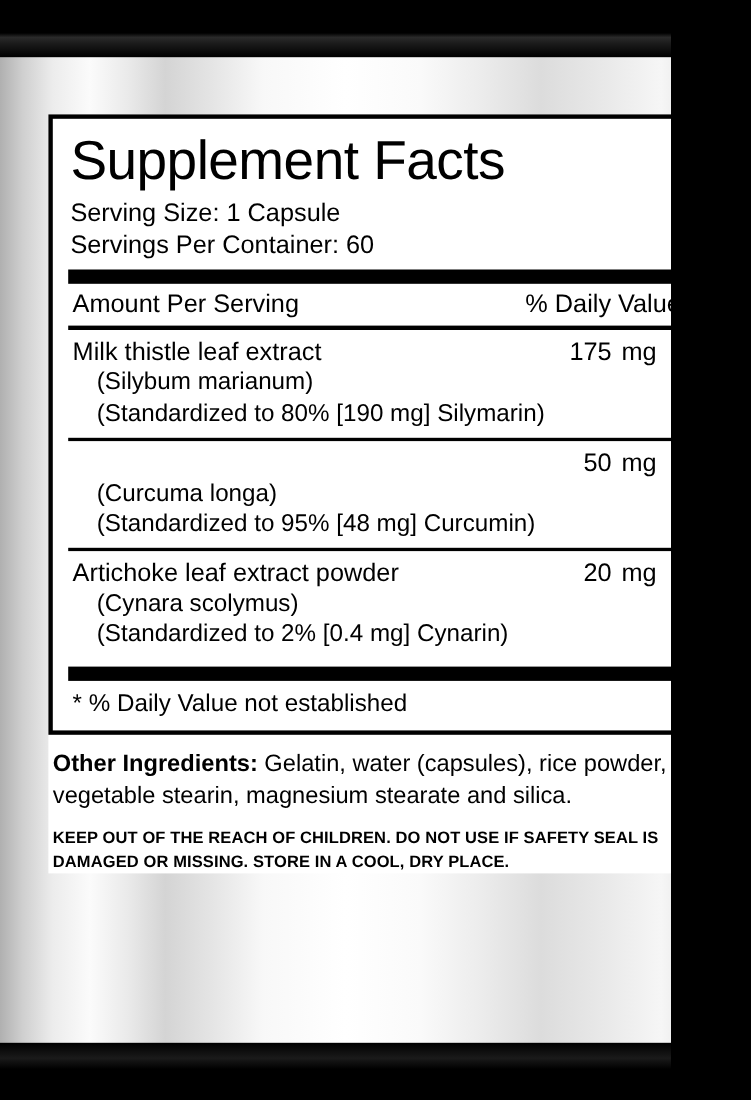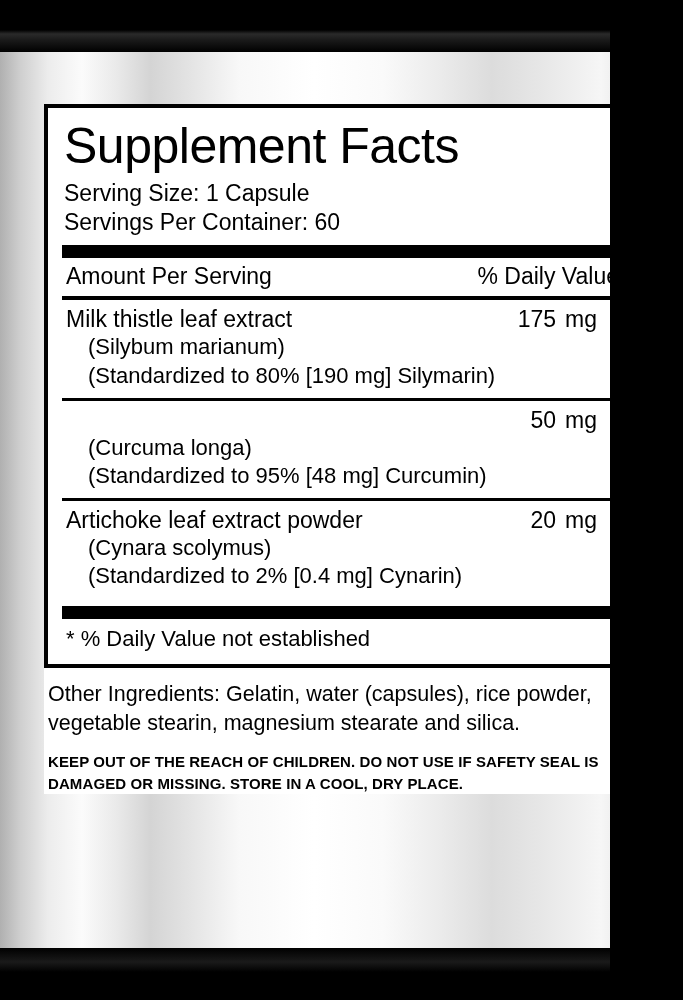--- a/index.html
+++ b/index.html
@@ -132,21 +132,21 @@
 
   
   .below {
     padding: 12px 2px 0 4px;
   }
   .other {
     font-size: 21.5px;
     line-height: 1.35;
     color: #000;
   }
-  .other b { font-weight: 400; }
+  .other b { font-weight: 700; }
   .warning {
     margin-top: 13px;
     font-size: 15px;
     font-weight: 700;
     line-height: 1.45;
     letter-spacing: 0.1px;
     color: #000;
   }
 </style>
 </head>

